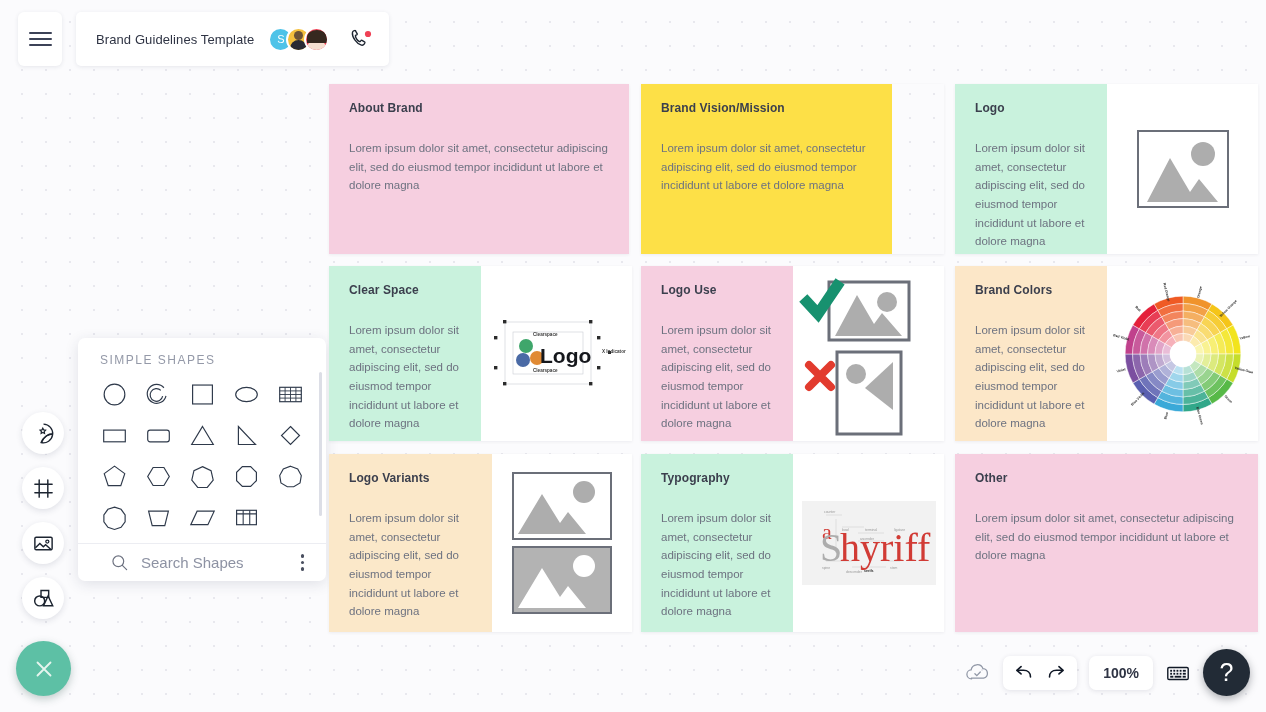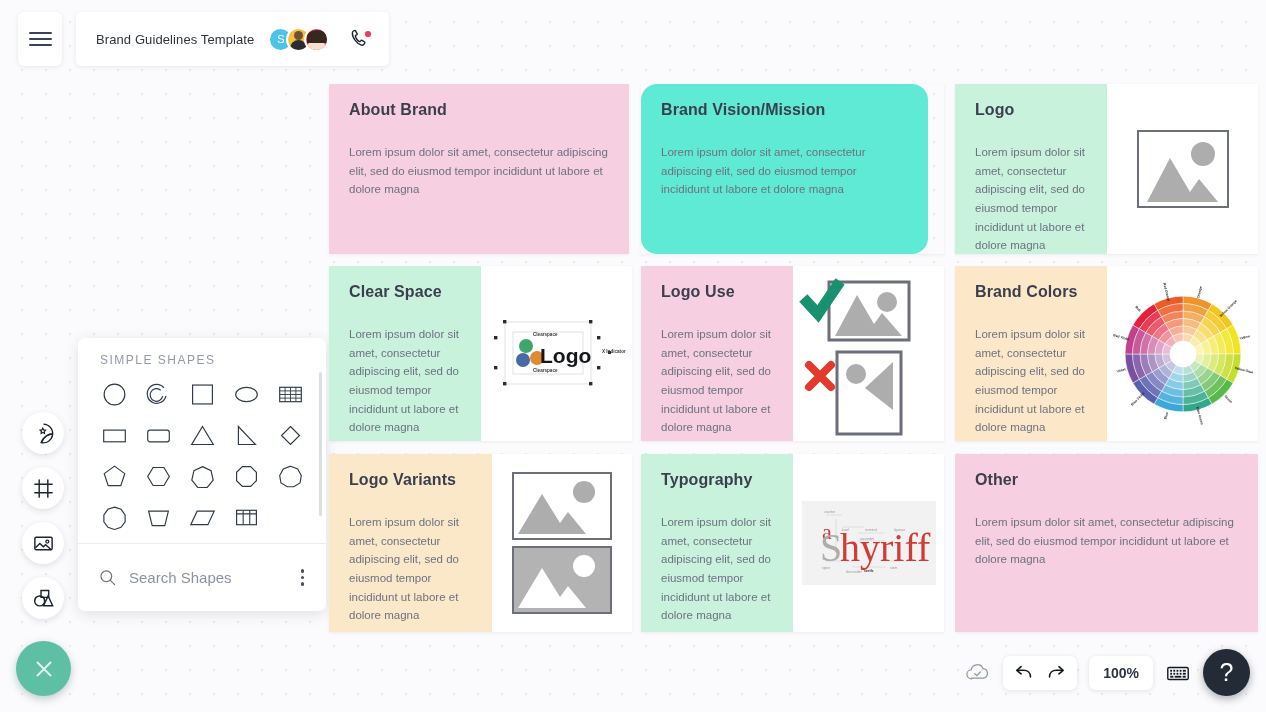--- a/index.html
+++ b/index.html
@@ -108,35 +108,35 @@
   .tab-row { display: flex; align-items: center; gap: 7px; padding: 7px 14px 14px 18px; }
   .tab {
     height: 30px; border-radius: 4px; background: #f2f3f7;
     display: flex; align-items: center; justify-content: center;
     font-size: 14px; color: #53596b; cursor: pointer; padding: 0 13px;
   }
   .tab.pin { width: 38px; padding: 0; }
   .tab.active { background: #d6f2e6; color: #2f7f61; font-weight: 500; }
   .tab.plus { width: 36px; padding: 0; font-size: 21px; color: #6a7083; background: #f5f6f9; }
   .search-row {
-    border-top: 1px solid #ecedf2; height: 68px; display: flex; align-items: center;
-    padding: 0 18px 0 20px; gap: 12px; cursor: text;
+    border-top: 1px solid #ecedf2; height: 38px; display: flex; align-items: center;
+    padding: 0 18px 0 32px; gap: 12px; cursor: text;
   }
   .search-text { font-size: 15px; color: #8d92a3; flex: 1; }
   .kebab { display: flex; flex-direction: column; gap: 3px; cursor: pointer; padding: 4px; }
   .kebab i { width: 3.5px; height: 3.5px; border-radius: 50%; background: #4a4f60; display: block; }
 
   
   .cards { position: absolute; left: 0; top: 0; }
   .card {
     position: absolute; display: flex; overflow: hidden;
     box-shadow: 0 1px 3px rgba(40,45,75,.07);
   }
   .card-text { padding: 17px 20px 0 20px; }
-  .card-title { font-size: 16px; font-weight: bold; color: #3b3f4d; letter-spacing: .1px; }
+  .card-title { font-size: 12px; font-weight: bold; color: #3b3f4d; letter-spacing: .1px; }
   .card-body { font-size: 11.5px; line-height: 1.62; color: #6d7280; margin-top: 24px; }
   .card-visual { background: #fff; display: flex; align-items: center; justify-content: center; }
 
   
   .ph { border: 2.5px solid #6b6f79; background: #fff; position: relative; }
   .ph.inv { background: #b3b3b3; }
 
   
   .bottombar { position: absolute; right: 16px; bottom: 16px; display: flex; align-items: center; gap: 12px; }
   .pill {
@@ -341,21 +341,21 @@
 <div class="cards">
 
   <div class="card" style="left:329px; top:84px; width:300px; height:170px;">
     <div class="card-text" style="width:300px; background:#f6cfe0;">
       <div class="card-title">About Brand</div>
       <div class="card-body">Lorem ipsum dolor sit amet, consectetur adipiscing elit, sed do eiusmod tempor incididunt ut labore et dolore magna</div>
     </div>
   </div>
 
   <div class="card" style="left:641px; top:84px; width:303px; height:170px;">
-    <div class="card-text" style="width:287px; background:#5eead4;border-radius:16px;">
+    <div class="card-text" style="width:251px; background:#fde047;">
       <div class="card-title">Brand Vision/Mission</div>
       <div class="card-body">Lorem ipsum dolor sit amet, consectetur adipiscing elit, sed do eiusmod tempor incididunt ut labore et dolore magna</div>
     </div>
   </div>
 
   <div class="card" style="left:955px; top:84px; width:303px; height:170px;">
     <div class="card-text" style="width:152px; background:#c9f2dd;">
       <div class="card-title">Logo</div>
       <div class="card-body">Lorem ipsum dolor sit amet, consectetur adipiscing elit, sed do eiusmod tempor incididunt ut labore et dolore magna</div>
     </div>

